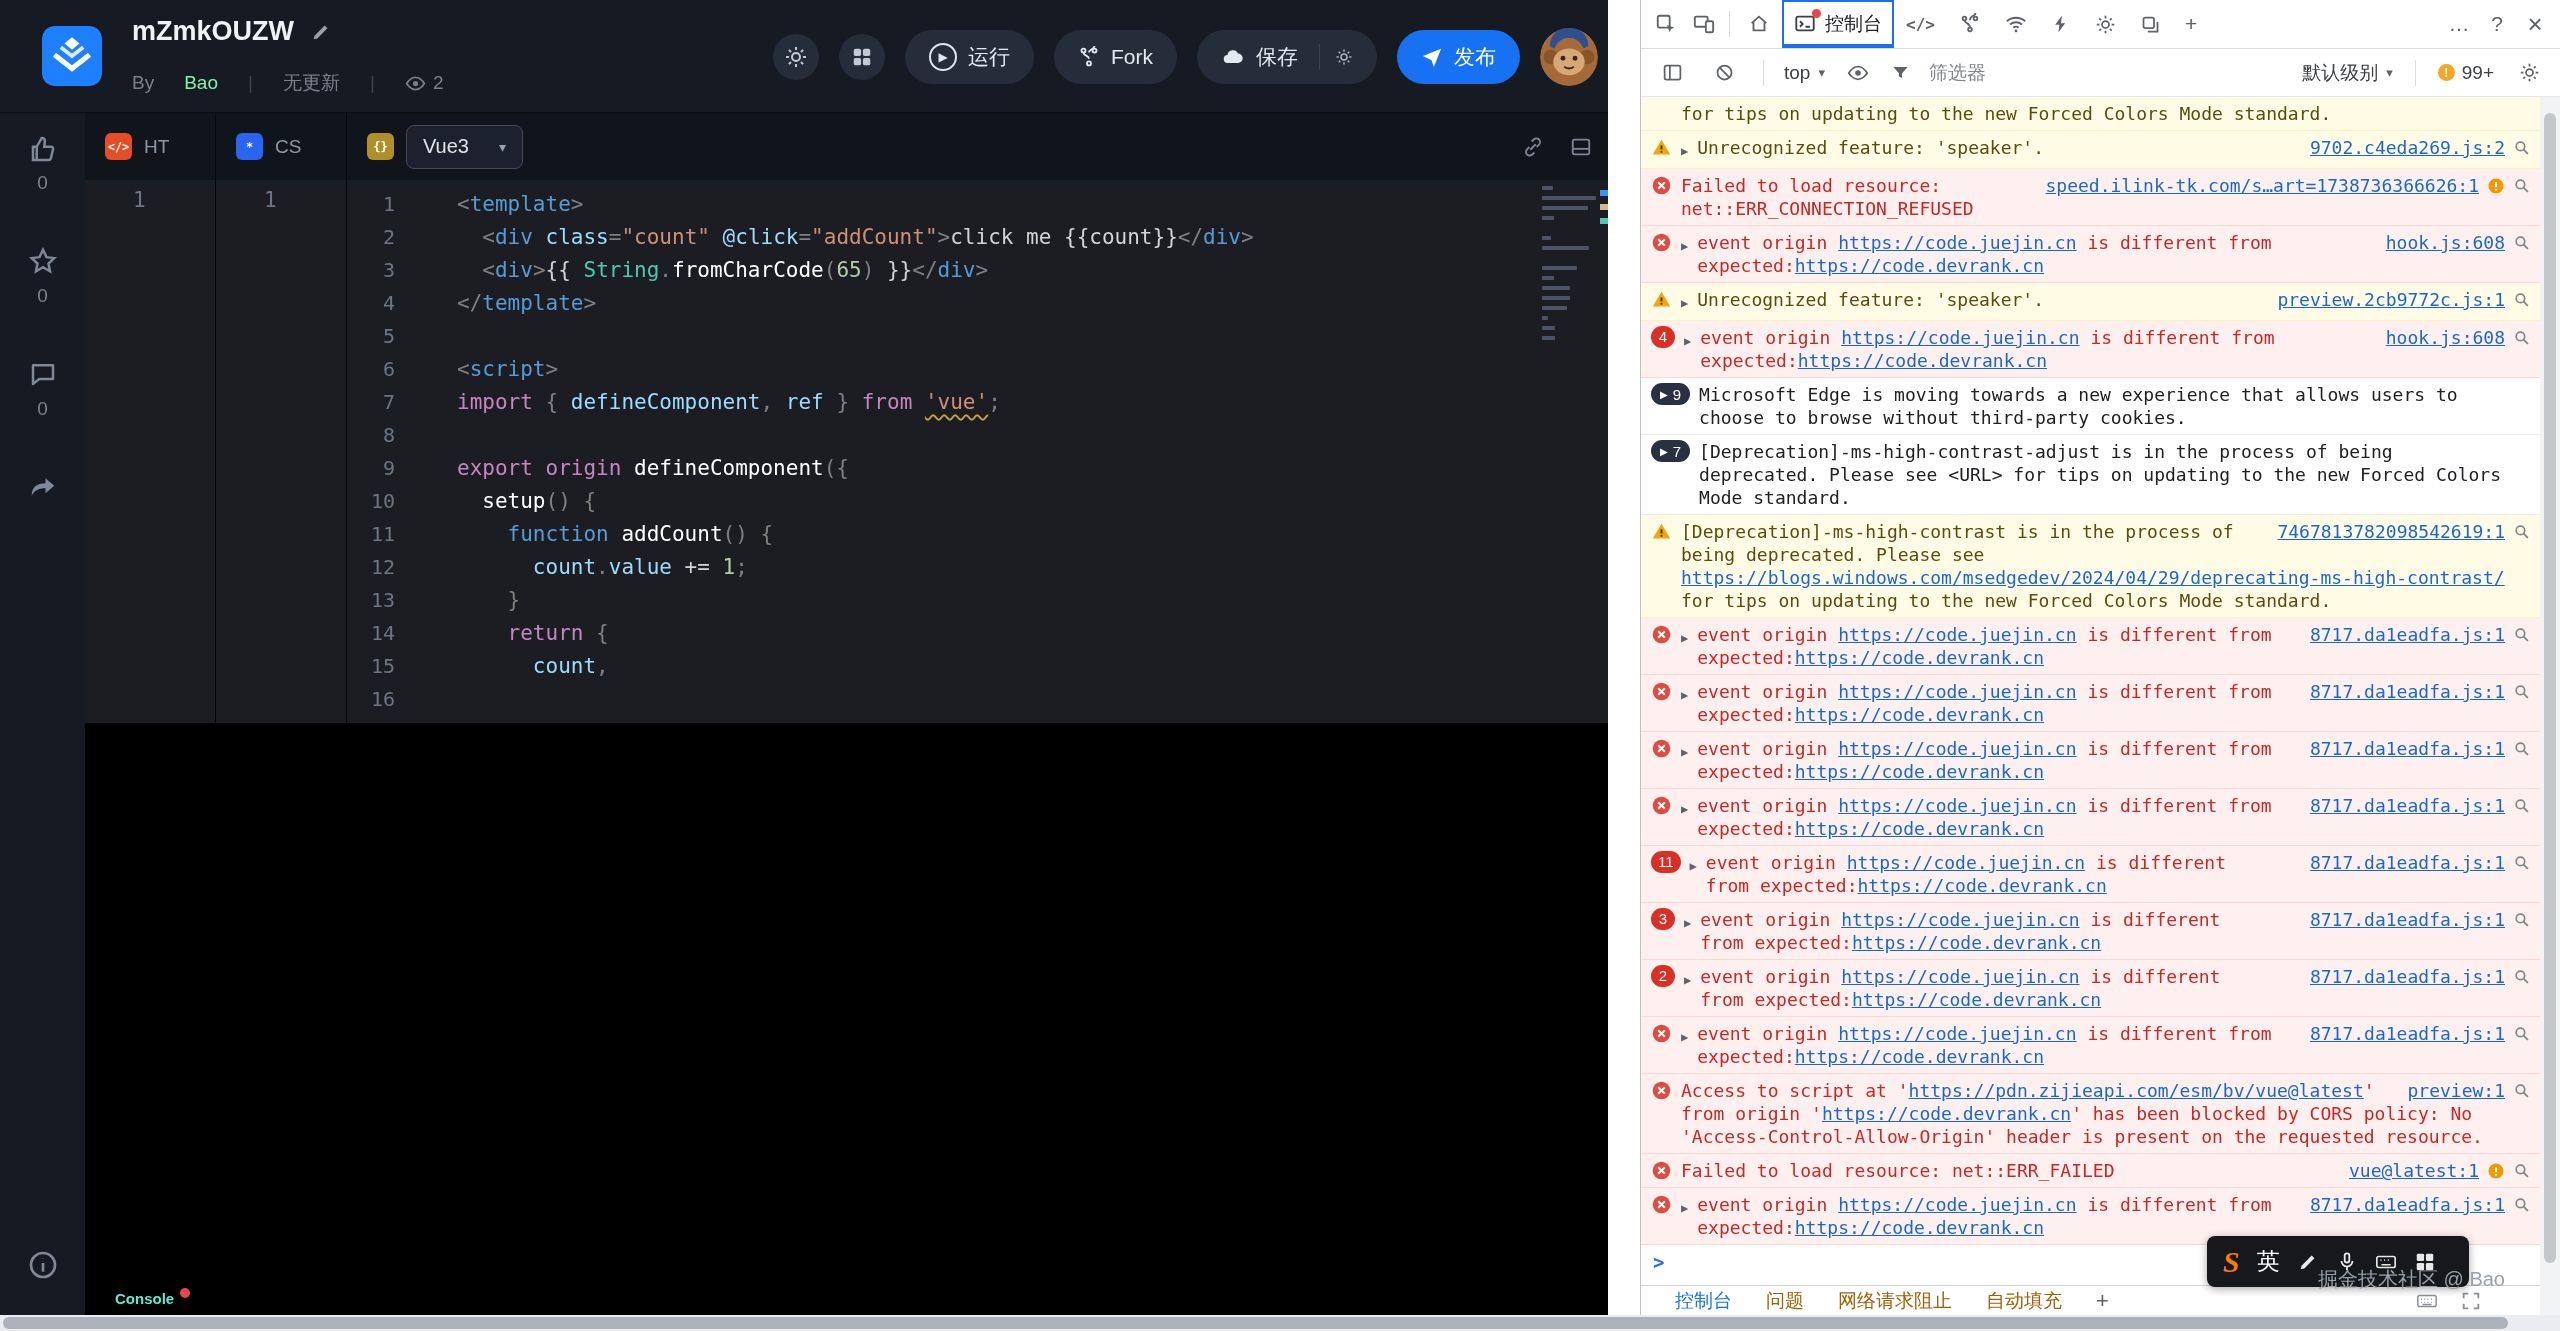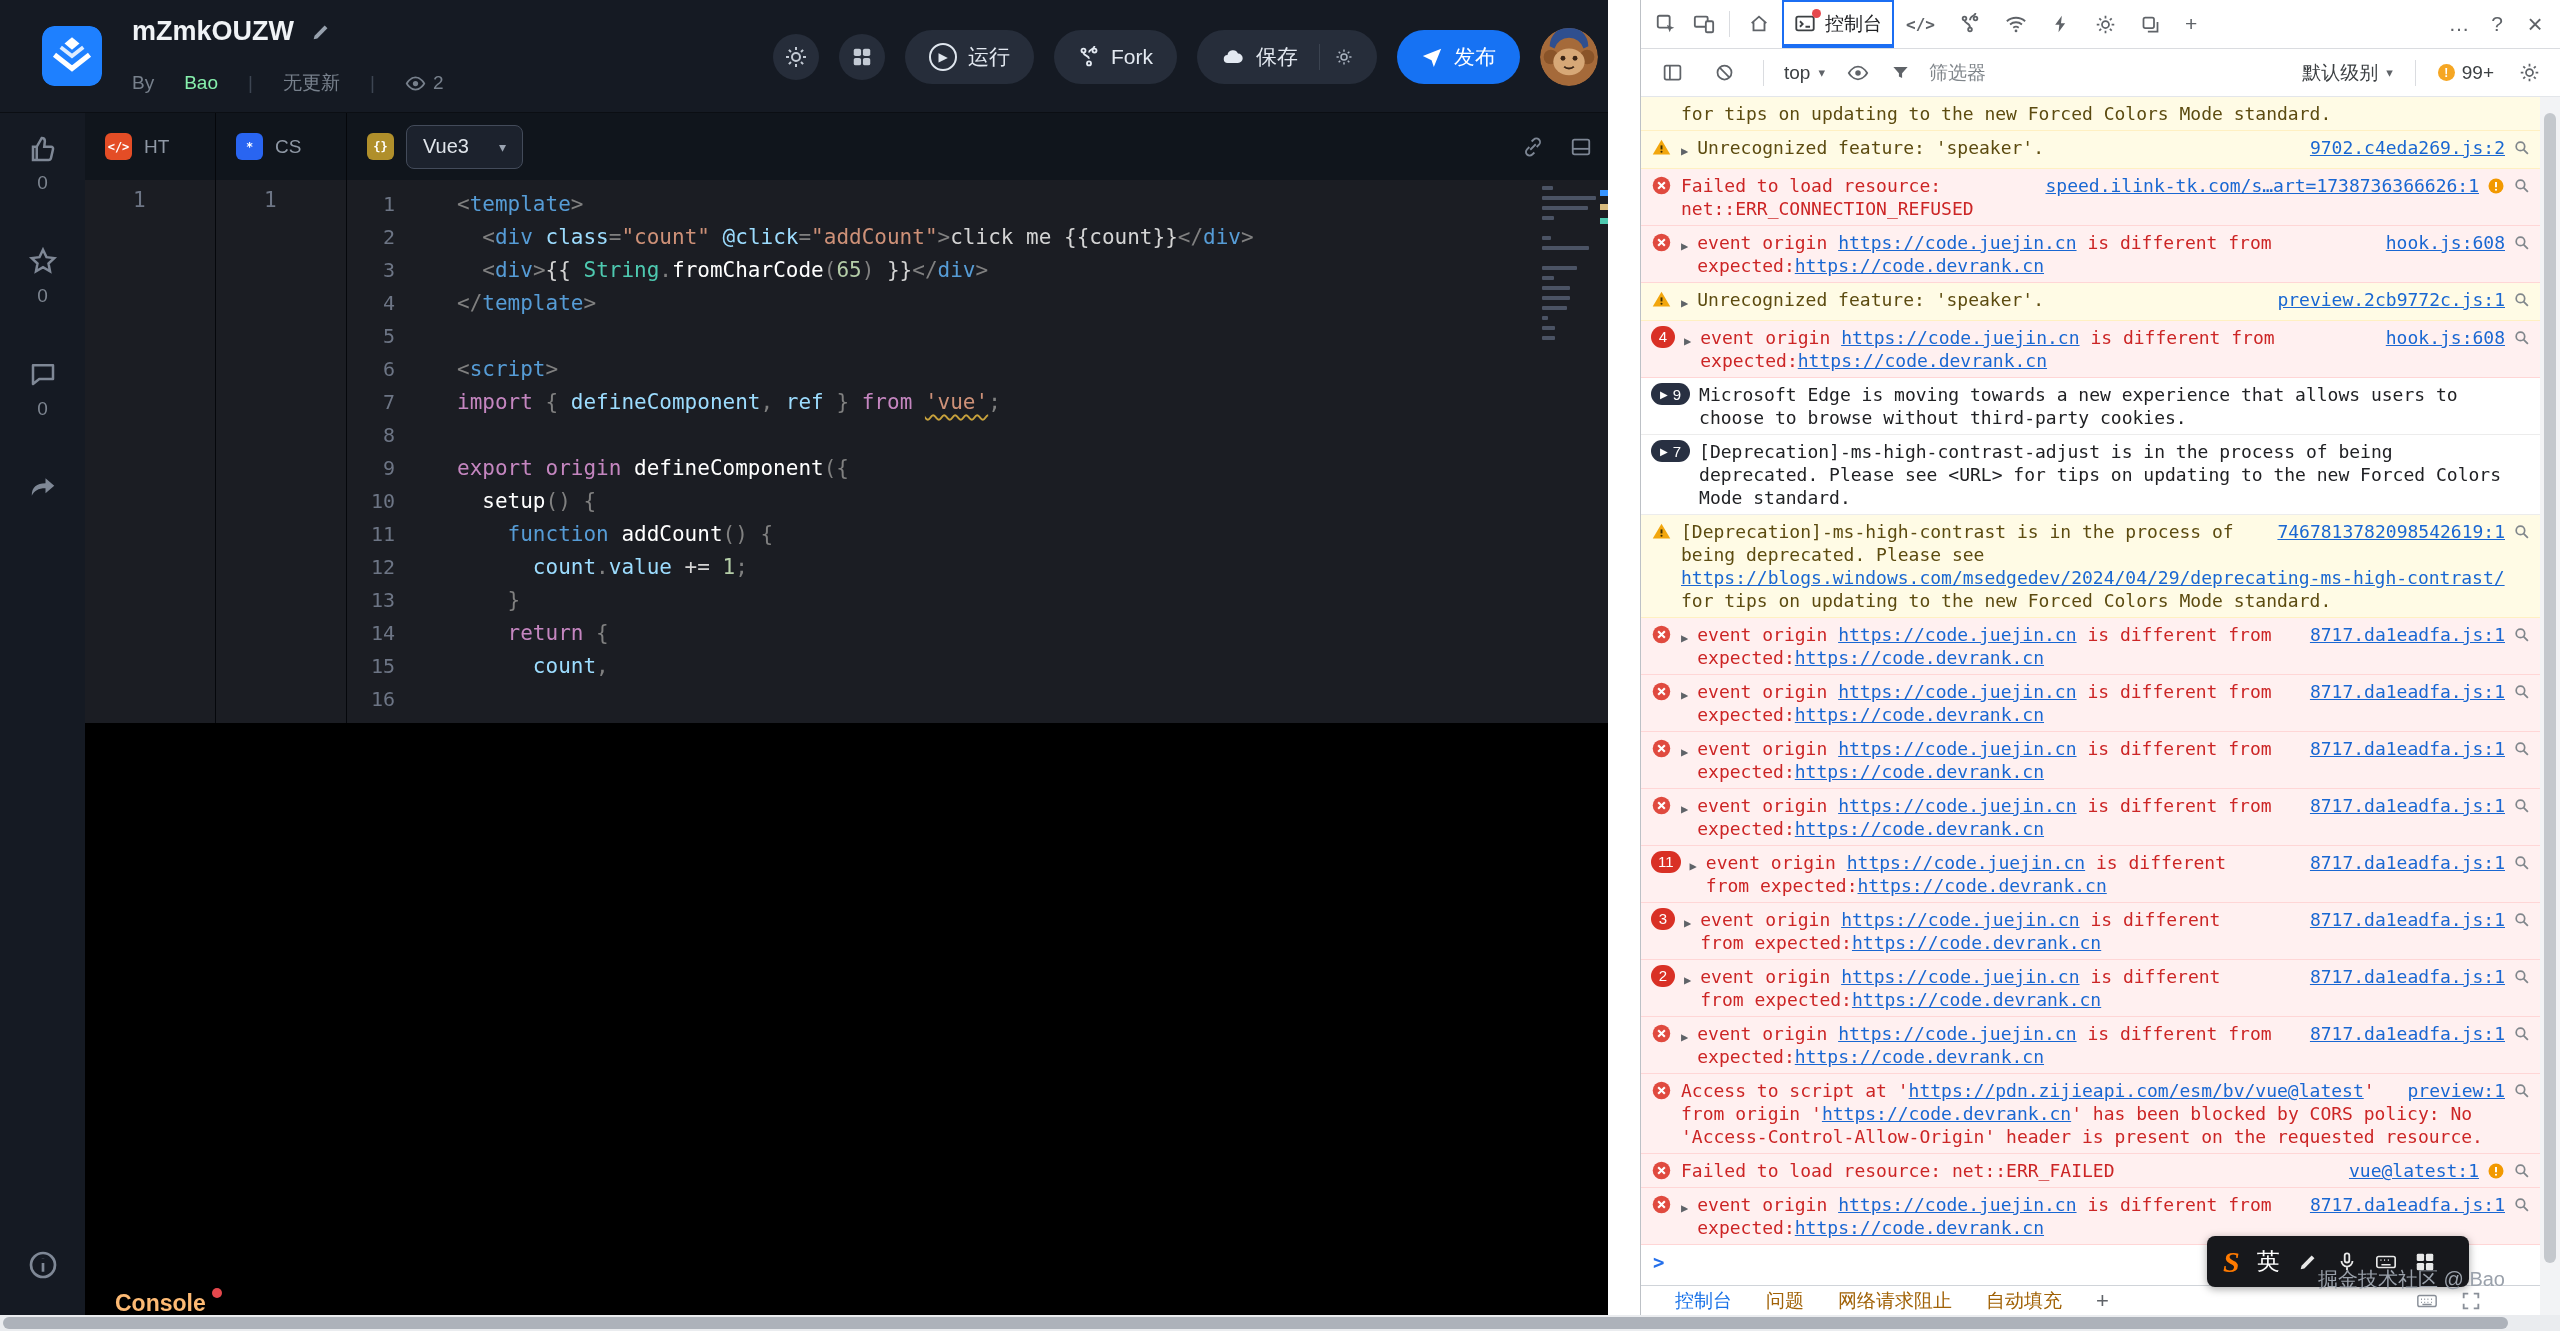--- a/index.html
+++ b/index.html
@@ -63,21 +63,21 @@
   .tk-strw{color:#ce9178;text-decoration:underline wavy #c8a23c 2px;text-underline-offset:5px}
   .tk-kw{color:#c586c0}.tk-kw2{color:#569cd6}.tk-fn{color:#ffffff}.tk-num{color:#b5cea8}
   .tk-var{color:#9cdcfe}.tk-vard{color:#4fc1ff}.tk-cls{color:#4ec9b0}.tk-t{color:#d4d4d4}
   .minimap{position:absolute;right:8px;top:6px;width:58px}
   .mmb{height:4px;margin-bottom:6px;background:#7c8aa5;opacity:.5;border-radius:1px}
   .ruler-mark{position:absolute;right:0;width:8px;height:6px}
 
   .pg-preview{position:absolute;left:85px;top:723px;width:1523px;height:567px;background:#000}
   .pg-consolebar{position:absolute;left:85px;top:1290px;width:1523px;height:25px;background:#000;
     display:flex;align-items:flex-start;padding-left:30px}
-  .console-label{color:#fdba74;font-weight:bold;font-size:23px;position:relative}
+  .console-label{color:#5eead4;font-weight:bold;font-size:15px;position:relative}
   .console-label .reddot{position:absolute;right:-16px;top:-2px}
   .reddot{width:10px;height:10px;border-radius:50%;background:#e5484d;display:inline-block}
 
   
   .devtools{position:absolute;left:1640px;top:0;width:920px;height:1315px;background:#fff;
     border-left:1px solid #bdc1c6}
   .dt-tabs{position:absolute;left:0;top:0;right:0;height:49px;background:#ffffff;
     border-bottom:1px solid #dadce0;display:flex;align-items:center;padding:0 6px;color:#5f6368}
   .dt-ic{width:38px;height:40px;display:flex;align-items:center;justify-content:center;cursor:pointer;flex:0 0 auto}
   .dt-sep{width:1px;height:26px;background:#dadce0;margin:0 6px;flex:0 0 auto}

